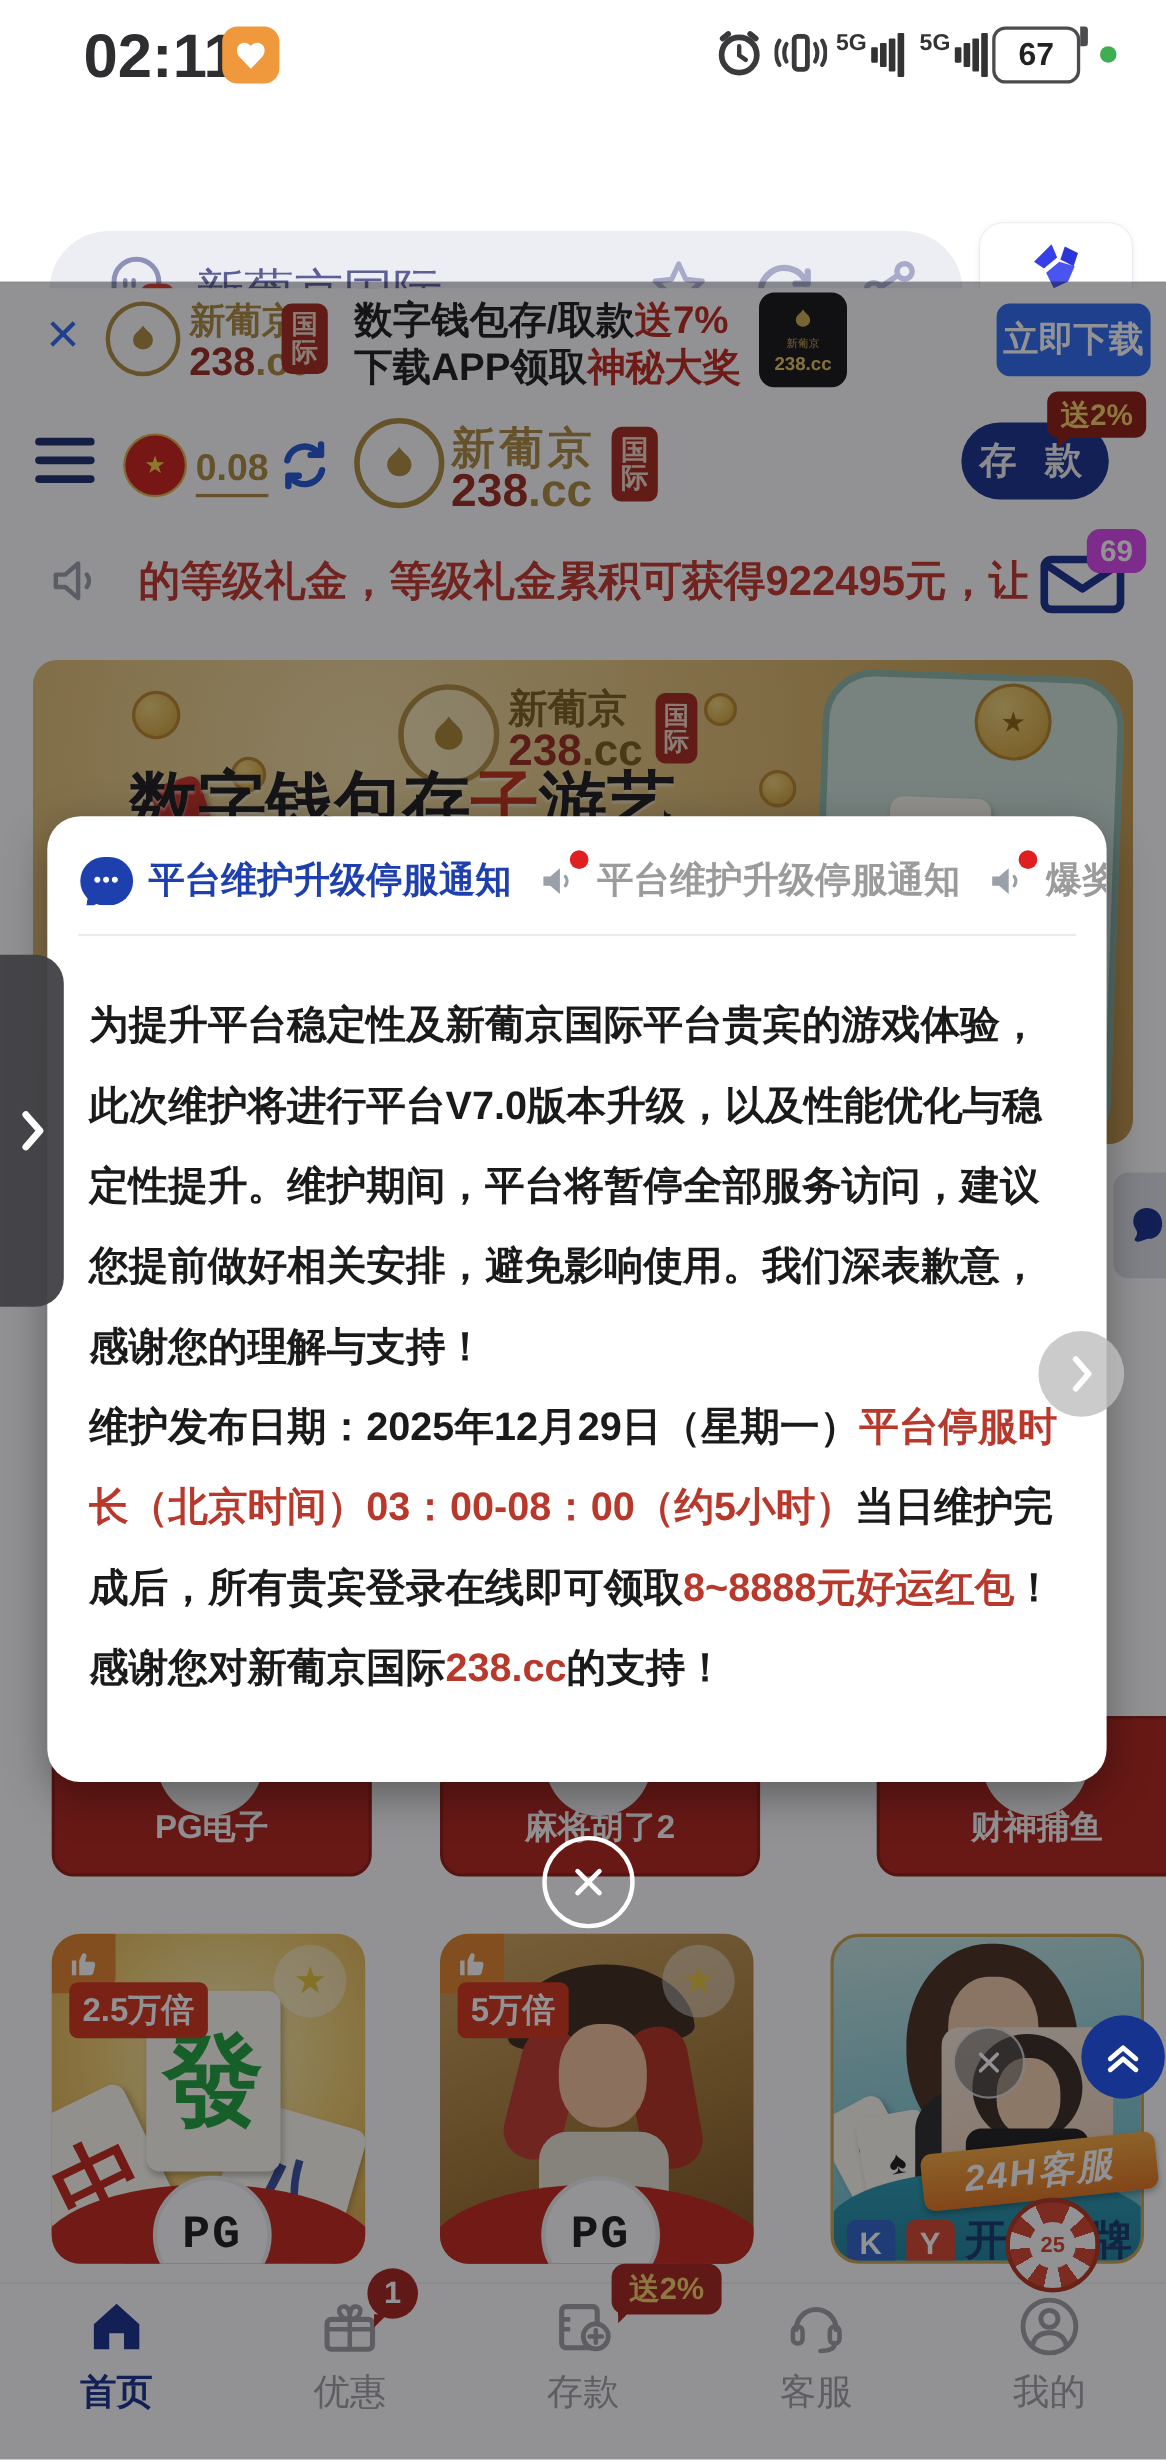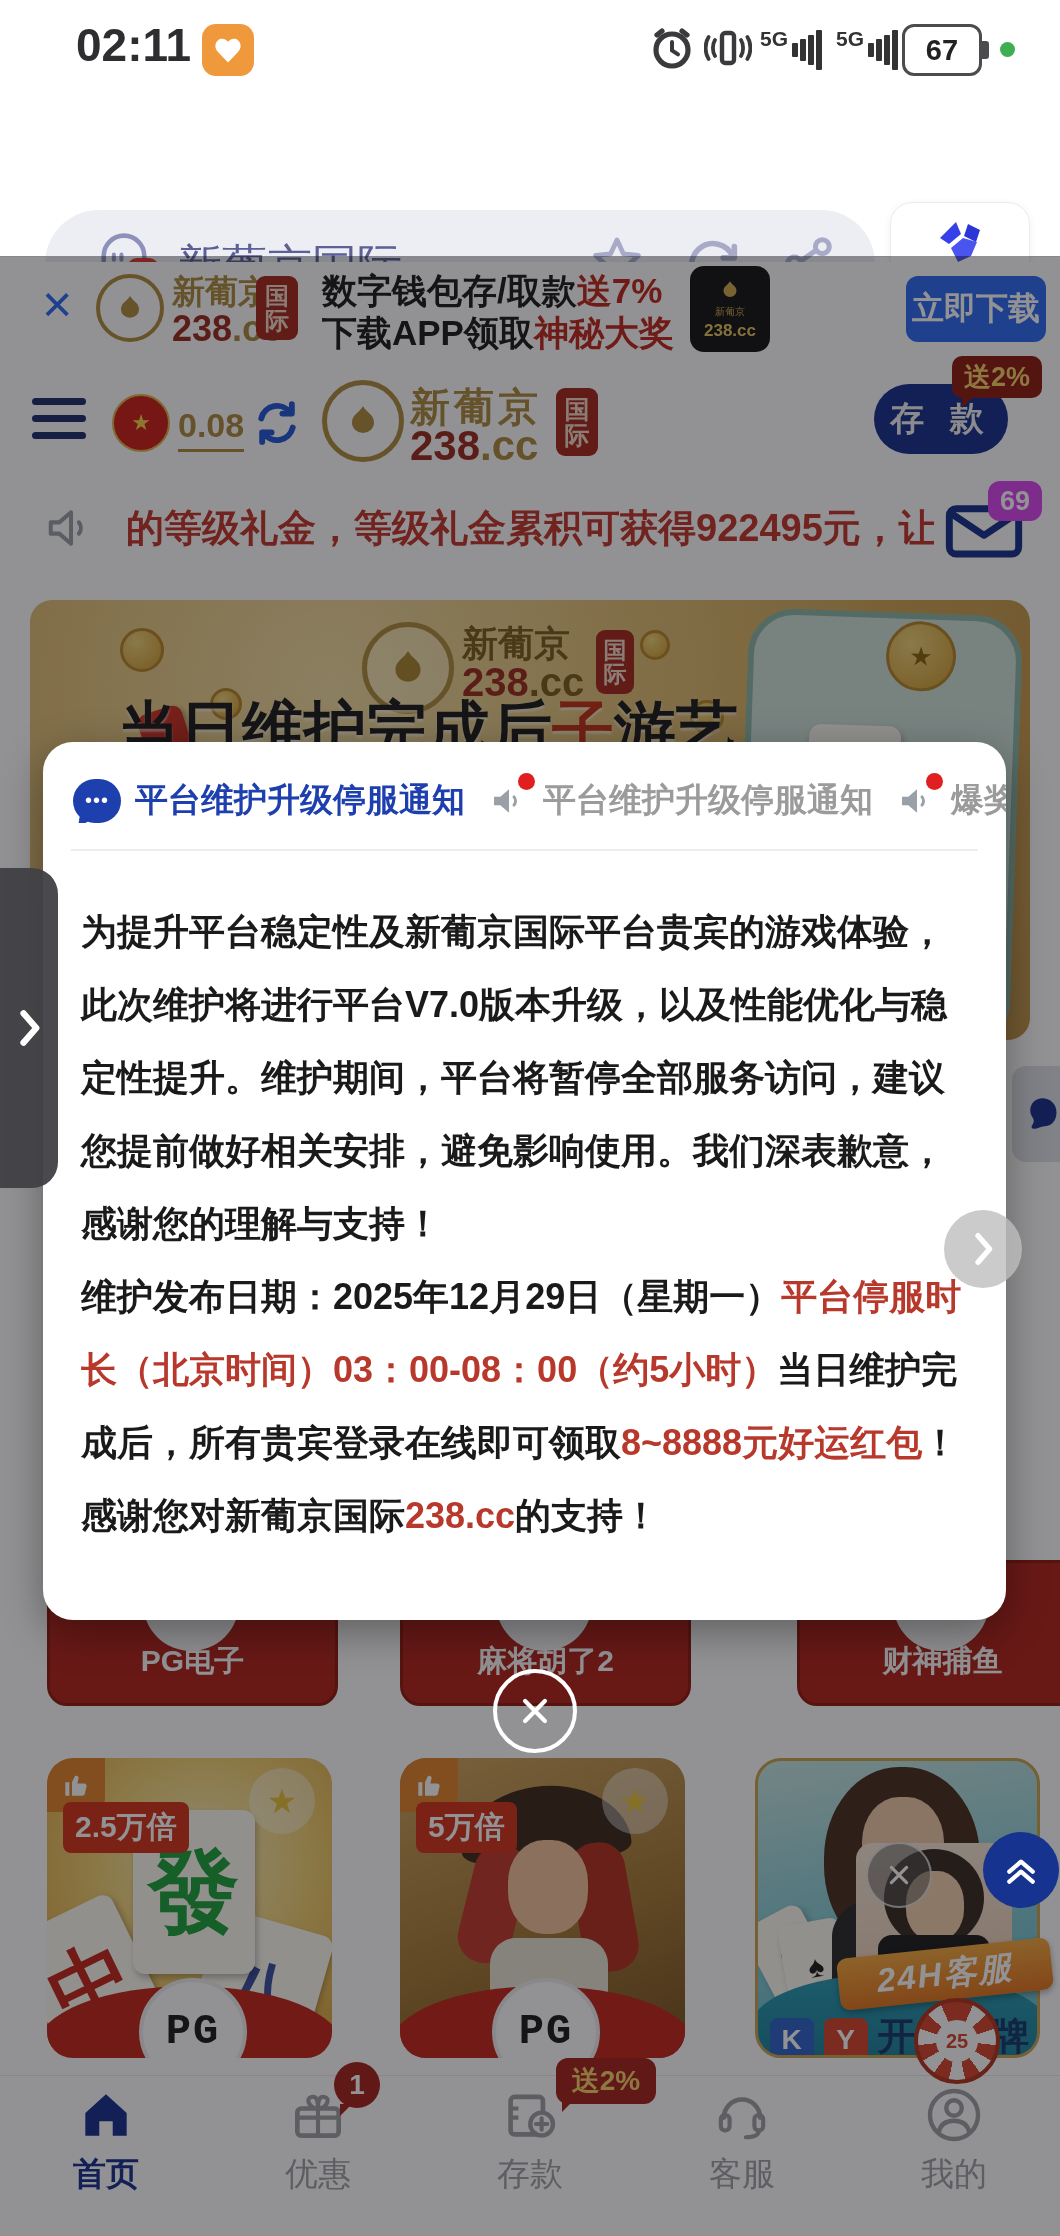--- a/index.html
+++ b/index.html
@@ -2,21 +2,21 @@
 <html><head>
 <meta charset="utf-8">
 <style>
   html,body{margin:0;padding:0;}
   body{width:1060px;height:2236px;position:relative;overflow:hidden;background:#fff;
        font-family:"Liberation Sans","DejaVu Sans",sans-serif;}
   .abs{position:absolute;}
   .nowrap{white-space:nowrap;}
   svg{display:block;}
   
-  .status-time{font-size:46px;font-weight:700;color:#2e2e31;}
+  .status-time{font-size:56px;font-weight:700;color:#2e2e31;}
   .heart-app{width:52px;height:52px;border-radius:14px;background:#f0993c;display:flex;align-items:center;justify-content:center;}
   .batt{width:74px;height:46px;border:3px solid #4c4c4f;border-radius:12px;display:flex;align-items:center;justify-content:center;font-size:29px;font-weight:700;color:#222;}
   .batt-nub{width:7px;height:18px;background:#4c4c4f;border-radius:0 3px 3px 0;}
   .sig{display:flex;align-items:center;gap:2px;}
   .sig .g{font-size:21px;font-weight:700;color:#333;margin-right:2px;line-height:1;}
   .sig i{display:block;width:6px;background:#333;border-radius:1px;}
   
   .url-pill{left:45px;top:120px;width:830px;height:108px;border-radius:54px;background:#edeef4;display:flex;align-items:center;}
   .url-text{font-size:45px;color:#5d6095;font-weight:400;}
   .qw-btn{left:890px;top:112px;width:138px;height:124px;background:#fff;border:1px solid #ececf0;border-radius:22px;box-shadow:0 2px 8px rgba(0,0,0,.06);display:flex;flex-direction:column;align-items:center;justify-content:center;gap:6px;}
@@ -116,21 +116,21 @@
       <i style="height:30px;"></i>
       <i style="height:40px;"></i>
   </span>
   <span class="abs sig" style="left:836px;top:28px;height:44px;">
     <span class="g" style="align-self:flex-start;">5G</span>
     <i style="height:14px;"></i>
       <i style="height:22px;"></i>
       <i style="height:30px;"></i>
       <i style="height:40px;"></i>
   </span>
-  <span class="abs" style="left:902px;top:24px;display:flex;align-items:center;">
+  <span class="abs" style="left:902px;top:24px;display:flex;align-items:flex-start;">
     <span class="batt">67</span>
     <span class="batt-nub"></span>
   </span>
   <span class="abs" style="left:1000px;top:42px;width:15px;height:15px;border-radius:50%;background:#3fae52;"></span>
 </div>
 
 <div class="abs" style="left:0;top:90px;width:1060px;height:166px;background:#fff;border-bottom:1px solid #ededf0;">
   <div class="abs url-pill">
     <span class="abs" style="left:48px;top:18px;">
       <svg width="62" height="66" viewBox="0 0 24 26">
@@ -270,21 +270,21 @@
   </span>
   <span class="abs nowrap" style="left:432px;top:20px;font-size:36px;font-weight:800;color:#7a5d1d;">新葡京</span>
   <span class="abs nowrap" style="left:432px;top:60px;font-size:40px;font-weight:800;">
     <span class="dred">238</span><span style="color:#7a5d1d;">.cc</span>
   </span>
   <span class="abs seal" style="left:566px;top:30px;width:38px;height:64px;font-size:23px;">
     <span>国</span>
     <span>际</span>
   </span>
   <span class="abs headline nowrap" style="left:88px;top:88px;">
-    <span>当日维护完成后</span><span class="r">子</span><span>游艺</span>
+    <span>数字钱包存</span><span class="r">子</span><span>游艺</span>
   </span>
   <span class="abs mj-blob" style="left:712px;top:12px;width:262px;height:420px;">
     <span class="abs coin" style="left:132px;top:2px;width:64px;height:64px;display:flex;align-items:center;justify-content:center;color:#8a6512;font-size:26px;">★</span>
     <span class="abs mj-tile" style="left:58px;top:108px;width:92px;height:122px;font-size:64px;color:#1fa23c;font-weight:800;">
         <span>發</span>
       </span>
     <span class="abs mj-tile" style="left:104px;top:226px;width:92px;height:122px;transform:rotate(-10deg);font-size:60px;color:#c5271b;font-weight:800;">
         <span>中</span>
       </span>
   </span>

